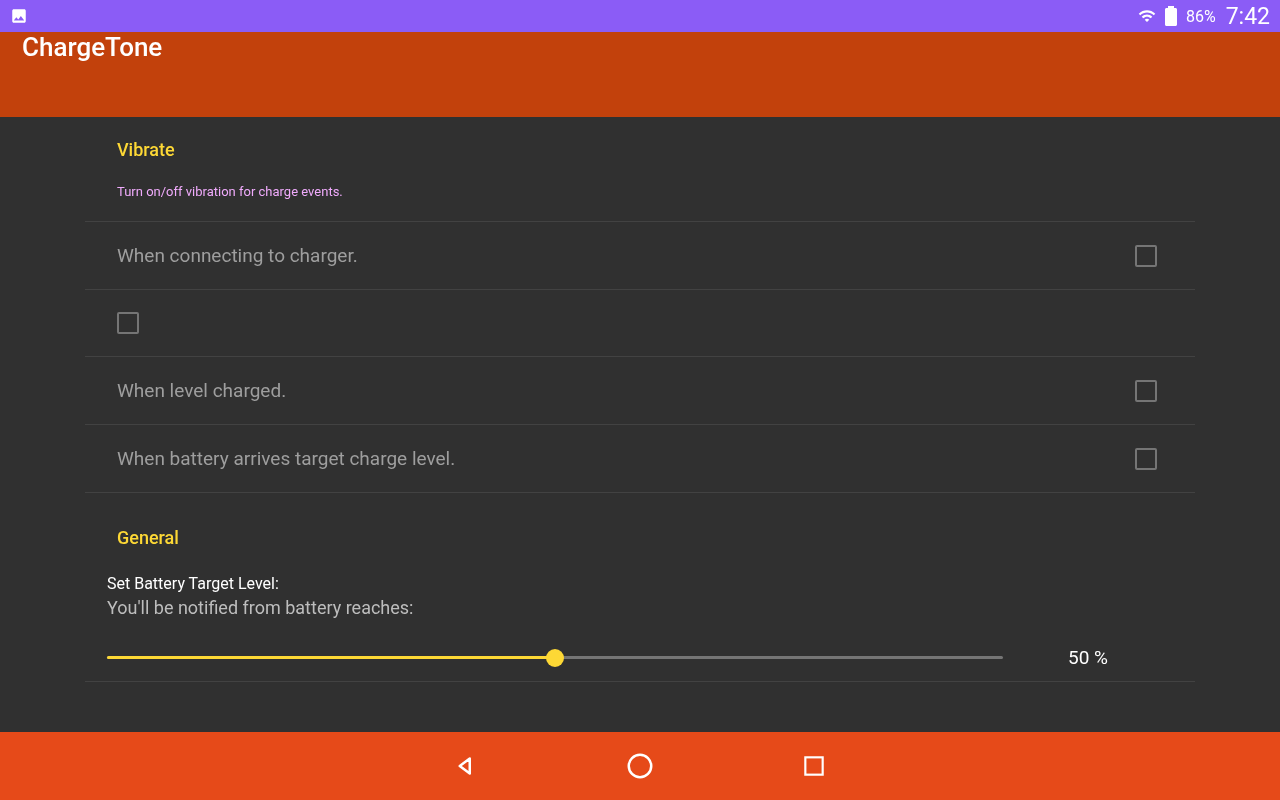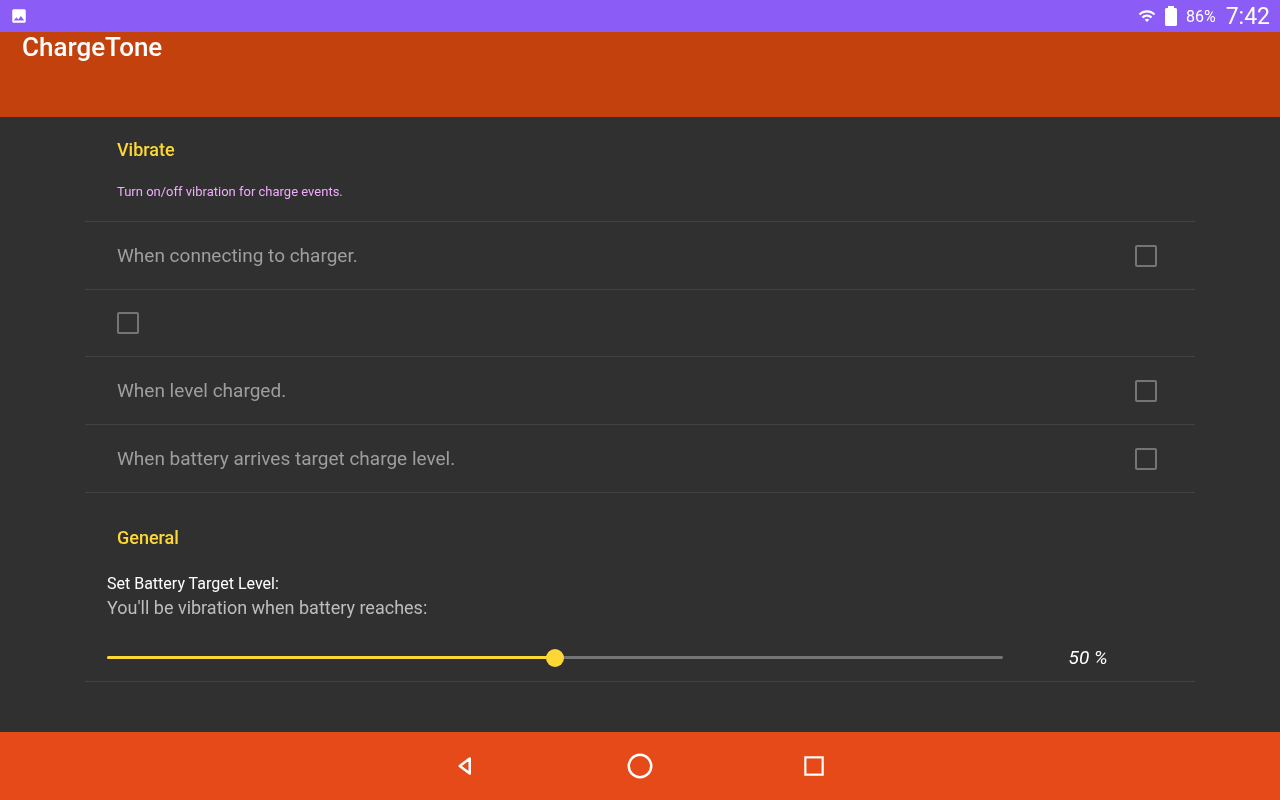--- a/index.html
+++ b/index.html
@@ -104,21 +104,20 @@
       color: #bdbdbd;
       font-size: 18px;
       padding-left: 22px;
       padding-bottom: 28px;
     }
     .slider-row {
       display: flex;
       align-items: center;
       padding-left: 22px;
       padding-right: 22px;
-      font-style: italic;
     }
     .slider {
       flex: 1;
       position: relative;
       height: 20px;
       display: flex;
       align-items: center;
     }
     .slider-track {
       position: absolute;
@@ -214,21 +213,21 @@
   </div>
   <div class="setting-row">
     <span class="setting-label">When battery arrives target charge level.</span>
     <span class="checkbox"></span>
   </div>
 
   <div class="section-title" style="padding-top:34px;">General</div>
 
   <div class="target-section">
     <div class="target-title">Set Battery Target Level:</div>
-    <div class="target-desc">You'll be vibration when battery reaches:</div>
+    <div class="target-desc">You'll be notified from battery reaches:</div>
     <div class="slider-row">
       <div class="slider">
         <div class="slider-track"></div>
         <div class="slider-fill"></div>
         <div class="slider-thumb"></div>
       </div>
       <div class="slider-value">50 %</div>
     </div>
   </div>
 </div>

